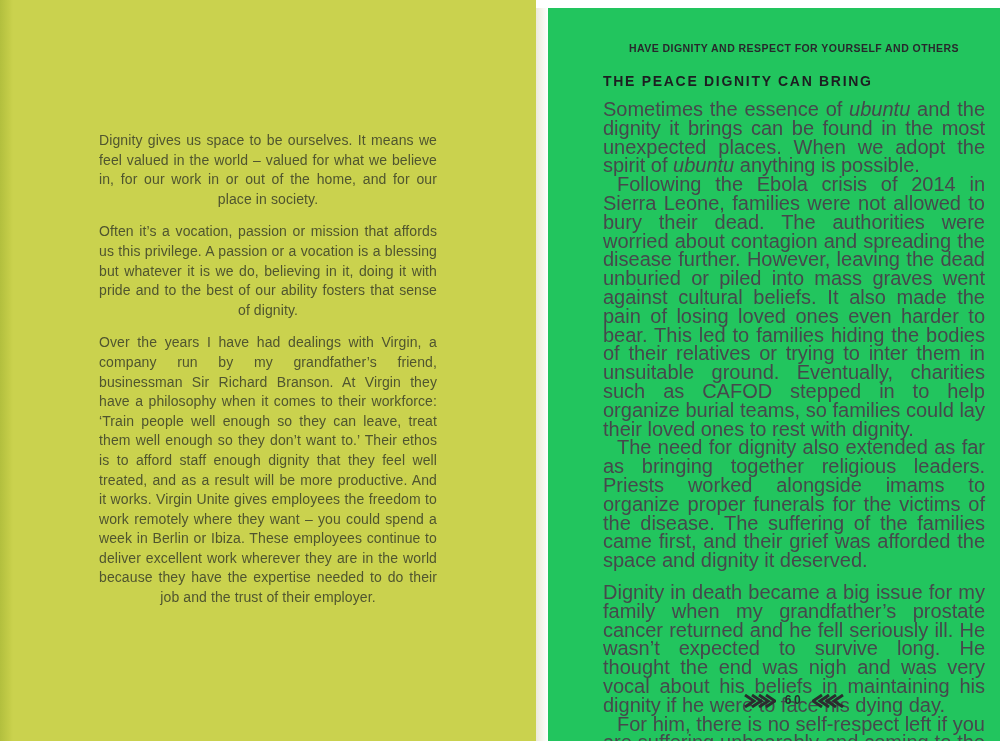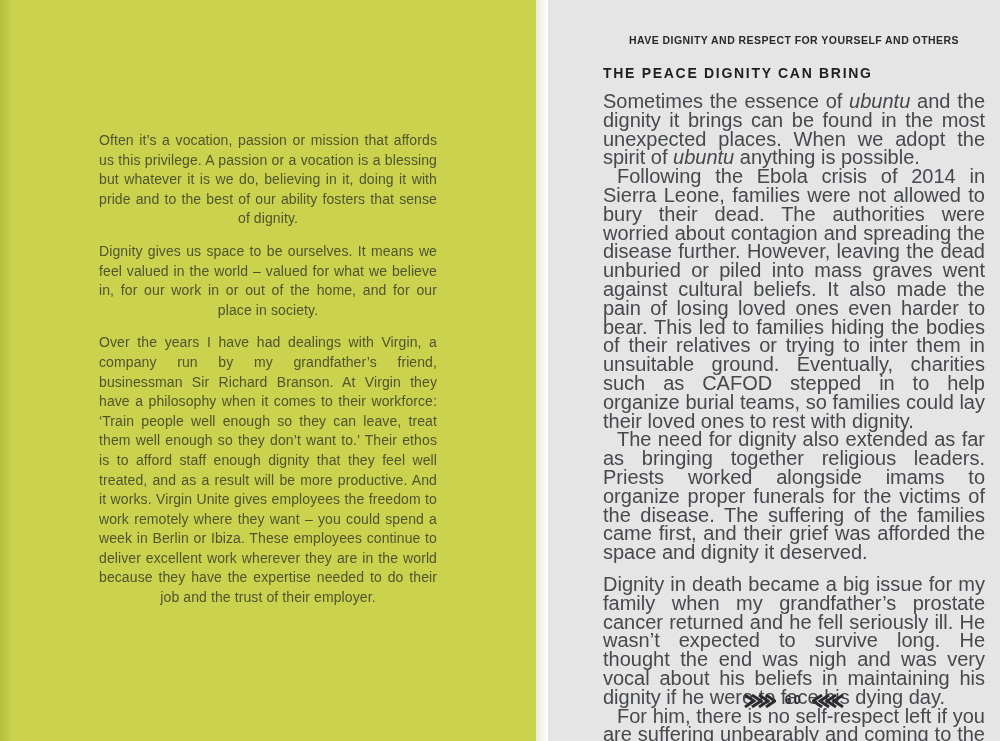--- a/index.html
+++ b/index.html
@@ -31,22 +31,23 @@
     line-height:19.6px;
     text-align:justify;
     text-align-last:center;
     letter-spacing:0.1px;
   }
   .left-text p{margin:0 0 13px 0;}
   
   .page-right{
     flex:1 1 auto;
     position:relative;
-    background:#e5e5e5;
+    background:#22c55e;
     color:#46484c;
+    margin-top:8px;
   }
   .gutter{
     position:absolute;left:0;top:0;bottom:0;width:12px;
     background:linear-gradient(90deg,#eceada 0%,#ffffff 100%);
   }
   .rp-inner{
     position:relative;
     padding:0 15px 0 67px;
   }
   .running-header{
@@ -92,22 +93,22 @@
   .ornament svg{display:block;}
 </style>
 </head>
 <body>
 
 <div class="spread">
 
   <div class="page-left">
     <div class="edge-band"></div>
     <div class="left-text">
+      <p>Dignity gives us space to be ourselves. It means we feel valued in the world – valued for what we believe in, for our work in or out of the home, and for our place in society.</p>
       <p>Often it’s a vocation, passion or mission that affords us this privilege. A passion or a vocation is a blessing but whatever it is we do, believing in it, doing it with pride and to the best of our ability fosters that sense of dignity.</p>
-      <p>Dignity gives us space to be ourselves. It means we feel valued in the world – valued for what we believe in, for our work in or out of the home, and for our place in society.</p>
       <p>Over the years I have had dealings with Virgin, a company run by my grandfather’s friend, businessman Sir Richard Branson. At Virgin they have a philosophy when it comes to their workforce: ‘Train people well enough so they can leave, treat them well enough so they don’t want to.’ Their ethos is to afford staff enough dignity that they feel well treated, and as a result will be more productive. And it works. Virgin Unite gives employees the freedom to work remotely where they want – you could spend a week in Berlin or Ibiza. These employees continue to deliver excellent work wherever they are in the world because they have the expertise needed to do their job and the trust of their employer.</p>
     </div>
   </div>
 
   <div class="page-right">
     <div class="gutter"></div>
     <div class="rp-inner">
       <div class="running-header">HAVE DIGNITY AND RESPECT FOR YOURSELF AND OTHERS</div>
       <h1 class="section-heading">THE PEACE DIGNITY CAN BRING</h1>
       <div class="body-text">

